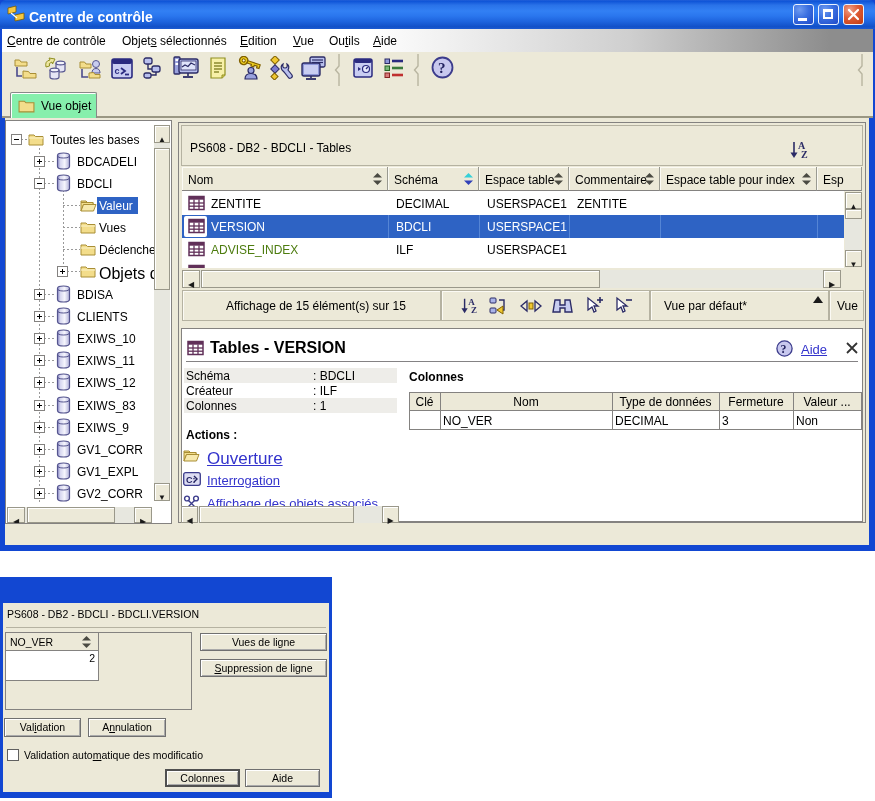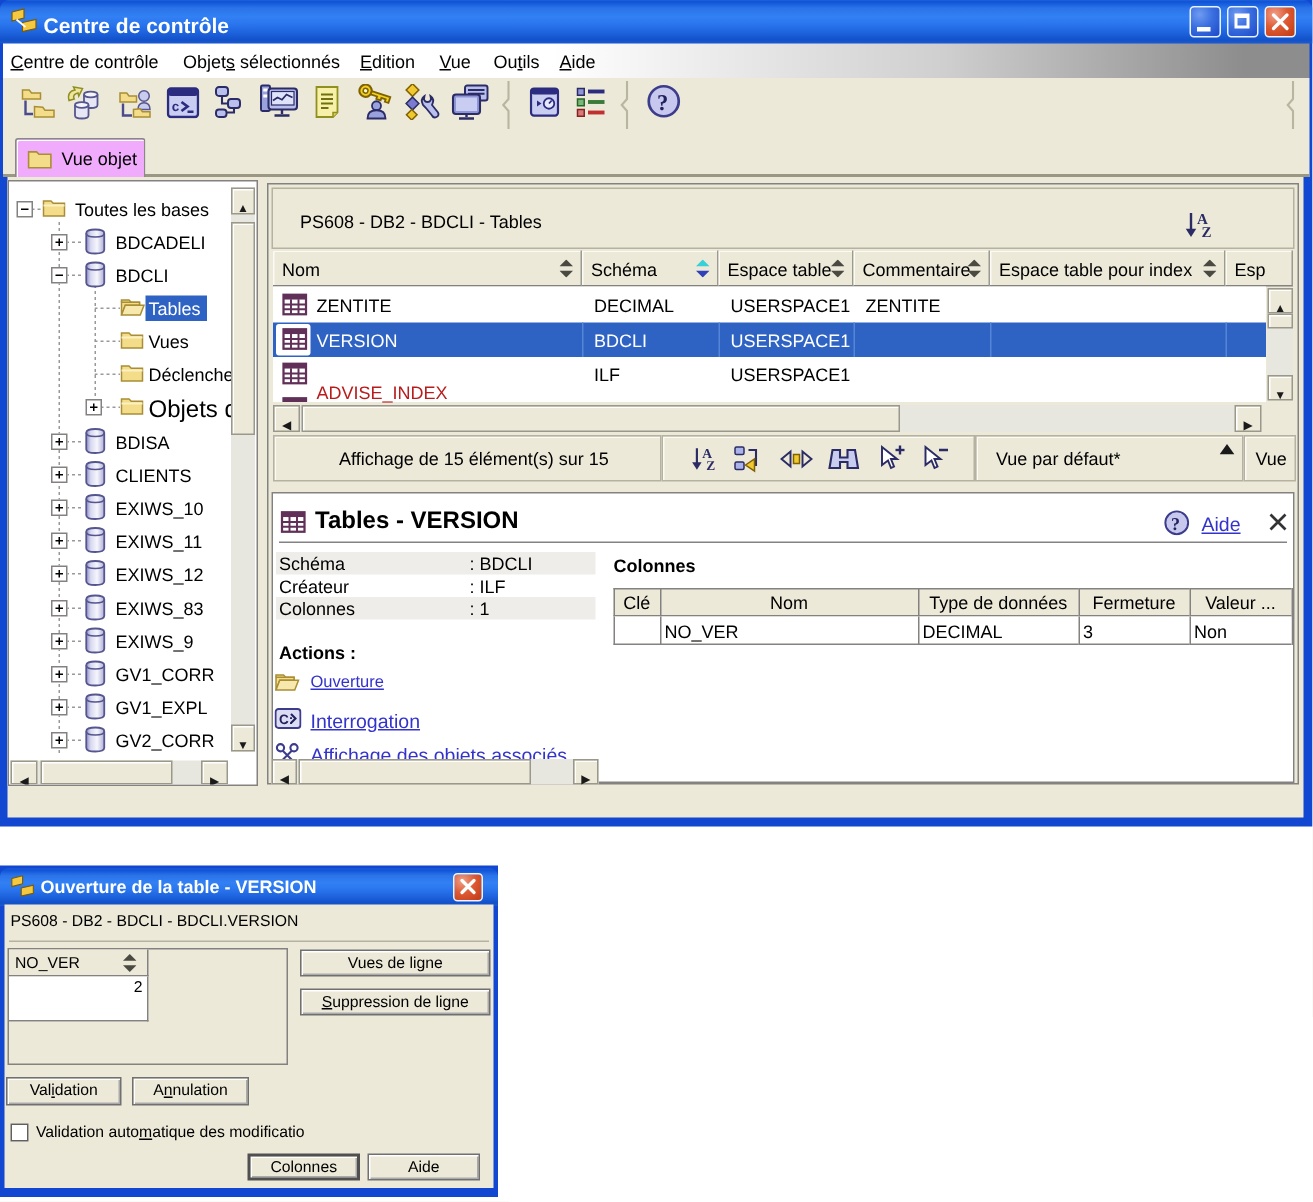--- a/index.html
+++ b/index.html
@@ -156,21 +156,21 @@
       </svg>
 <div class="abs" style="left:429px;top:4px;"><svg width="23" height="23" viewBox="0 0 23 23">
           <circle cx="11.5" cy="11.5" r="10" fill="#c8c8ee" stroke="#3c3c8c" stroke-width="1.8"></circle>
           <text x="7" y="17" font-size="15" font-weight="bold" fill="#21215e" font-family="Liberation Serif">?</text>
         </svg></div>
 <svg class="abs" style="left:855px;top:2px;" width="10" height="32" viewBox="0 0 10 32">
         <path d="M5 0 L5 12 L1.5 16 L5 20 L5 32" fill="none" stroke="#b8b5a0" stroke-width="1.4"></path>
       </svg>
   </div>
   <div class="abs" style="left:2px;top:88px;width:871px;height:30px;background:#ece9d8;border-bottom:2px solid #9a9783;">
-    <div class="abs" style="left:8px;top:4px;width:87px;height:26px;background:#f0abfc;border:1px solid #888;border-bottom:none;border-radius:2px 2px 0 0;box-shadow:inset 1px 1px 0 #fff;">
+    <div class="abs" style="left:8px;top:4px;width:87px;height:26px;background:#86efac;border:1px solid #888;border-bottom:none;border-radius:2px 2px 0 0;box-shadow:inset 1px 1px 0 #fff;">
       <svg class="abs" style="left:7px;top:6px;" width="17" height="14" viewBox="0 0 16 13">
           <path d="M1 3.5 L1 2 L6 2 L7.5 3.5 L15 3.5 L15 12 L1 12 Z" fill="#f3dd8b" stroke="#a98e35" stroke-width="1"></path>
         </svg>
       <span class="abs" style="left:30px;top:6px;font-size:12px;">Vue objet</span>
     </div>
   </div>
   <div class="abs win" style="left:5px;top:118px;width:864px;height:427px;"></div>
   <div class="abs" style="left:5px;top:120px;width:167px;height:404px;background:#fff;border:1px solid #848280;overflow:hidden;">
 <div class="abs dot-v" style="left:33px;top:27px;height:356px;"></div>
 <div class="abs dot-v" style="left:57px;top:69px;height:81px;"></div>
@@ -220,21 +220,21 @@
           <path d="M1.5 3.5 Q1.5 6 7.5 6 Q13.5 6 13.5 3.5" fill="none" stroke="#55558f" stroke-width="1"></path>
         </svg></div>
 <span class="abs" style="left:71px;top:56px;font-size:12px;white-space:nowrap;">BDCLI</span>
 <div class="abs dot-h" style="left:57px;top:84px;width:17px;"></div>
 <div class="abs" style="left:74px;top:77px;"><svg width="17" height="13" viewBox="0 0 17 13">
           <path d="M1 3.5 L1 2 L6 2 L7.5 3.5 L13 3.5 L13 5.5" fill="#f3dd8b" stroke="#a98e35" stroke-width="1"></path>
           <path d="M1 12 L1 3.5 L13 3.5 L13 5.5 L3.5 5.5 Z" fill="#f3dd8b" stroke="#a98e35" stroke-width="1"></path>
           <path d="M3.5 5.5 L16 5.5 L13.5 12 L1 12 Z" fill="#f7e9ae" stroke="#a98e35" stroke-width="1"></path>
         </svg></div>
 <div class="abs" style="left:91px;top:76px;width:41px;height:17px;background:#2e63c4;"></div>
-<span class="abs" style="left:93px;top:78px;font-size:12px;color:#fff;white-space:nowrap;">Tables</span>
+<span class="abs" style="left:93px;top:78px;font-size:12px;color:#fff;white-space:nowrap;">Valeur</span>
 <div class="abs dot-h" style="left:57px;top:106px;width:17px;"></div>
 <div class="abs" style="left:74px;top:99px;"><svg width="16" height="13" viewBox="0 0 16 13">
           <path d="M1 3.5 L1 2 L6 2 L7.5 3.5 L15 3.5 L15 12 L1 12 Z" fill="#f3dd8b" stroke="#a98e35" stroke-width="1"></path>
           <path d="M1 5 L15 5" stroke="#fbf0c0" stroke-width="1.2"></path>
         </svg></div>
 <span class="abs" style="left:93px;top:100px;font-size:12px;white-space:nowrap;">Vues</span>
 <div class="abs dot-h" style="left:57px;top:128px;width:17px;"></div>
 <div class="abs" style="left:74px;top:121px;"><svg width="16" height="13" viewBox="0 0 16 13">
           <path d="M1 3.5 L1 2 L6 2 L7.5 3.5 L15 3.5 L15 12 L1 12 Z" fill="#f3dd8b" stroke="#a98e35" stroke-width="1"></path>
           <path d="M1 5 L15 5" stroke="#fbf0c0" stroke-width="1.2"></path>
@@ -434,21 +434,21 @@
       <div class="abs sbtn" style="left:148px;top:4px;width:16px;height:18px;"><span class="arr">▲</span></div>
       <div class="abs sbtn" style="left:148px;top:362px;width:16px;height:18px;"><span class="arr">▼</span></div>
       <div class="abs sbthumb" style="left:148px;top:27px;width:16px;height:142px;"></div>
 <div class="abs sbtrack" style="left:1px;top:386px;width:145px;height:16px;"></div>
       <div class="abs sbtn" style="left:1px;top:386px;width:18px;height:16px;"><span class="arr">◀</span></div>
       <div class="abs sbtn" style="left:128px;top:386px;width:18px;height:16px;"><span class="arr">▶</span></div>
       <div class="abs sbthumb" style="left:21px;top:386px;width:88px;height:16px;"></div>
   </div>
   <div class="abs" style="left:178px;top:122px;width:688px;height:401px;background:#ece9d8;border:1px solid #848280;">
 <div class="abs" style="left:2px;top:2px;width:682px;height:41px;background:#ece9d8;border:1px solid #b5b2a1;"></div>
-<span class="abs" style="left:21px;top:18px;font-size:12px;">PS608 - DB2 - BDCLI - Tables</span>
+<span class="abs" style="left:11px;top:18px;font-size:12px;">PS608 - DB2 - BDCLI - Tables</span>
 <svg class="abs" style="left:611px;top:17px" width="20" height="19" viewBox="0 0 20 19">
  <line x1="4" y1="2" x2="4" y2="14" stroke="#2b2b66" stroke-width="1.6"></line>
  <polygon points="4,18 0.5,12.5 7.5,12.5" fill="#2b2b66"></polygon>
  <text x="8" y="9" font-size="10" font-weight="bold" fill="#2b2b66" font-family="Liberation Serif">A</text>
  <text x="11" y="18" font-size="10" font-weight="bold" fill="#2b2b66" font-family="Liberation Serif">Z</text>
 </svg>
 <div class="abs colhdr" style="left:3px;top:44px;width:206px;height:24px;"></div>
 <span class="abs" style="left:9px;top:50px;font-size:12px;white-space:nowrap;">Nom</span>
 <svg class="abs" style="left:194px;top:50px" width="9" height="12" viewBox="0 0 9 12">
         <polygon points="4.5,0 9,4.5 0,4.5" fill="#4a4a42"></polygon>
@@ -512,21 +512,21 @@
 <span class="abs" style="left:217px;top:97px;font-size:12px;color:#fff;">BDCLI</span>
 <span class="abs" style="left:308px;top:97px;font-size:12px;color:#fff;">USERSPACE1</span>
 <svg class="abs" style="left:8px;top:118px" width="19" height="16" viewBox="0 0 19 16">
         <rect x="2" y="1.5" width="15" height="13" fill="#fff" stroke="#613059" stroke-width="1.5"></rect>
         <rect x="2" y="1.5" width="15" height="3.2" fill="#613059"></rect>
         <line x1="2" y1="8" x2="17" y2="8" stroke="#613059" stroke-width="1.3"></line>
         <line x1="2" y1="11.2" x2="17" y2="11.2" stroke="#613059" stroke-width="1.3"></line>
         <line x1="7" y1="4.5" x2="7" y2="14.5" stroke="#613059" stroke-width="1.3"></line>
         <line x1="12" y1="4.5" x2="12" y2="14.5" stroke="#613059" stroke-width="1.3"></line>
       </svg>
-<span class="abs" style="left:32px;top:132px;font-size:12px;color:#b91c1c;text-align:center;">ADVISE_INDEX</span>
+<span class="abs" style="left:32px;top:120px;font-size:12px;color:#4d7c0f;text-align:center;">ADVISE_INDEX</span>
 <span class="abs" style="left:217px;top:120px;font-size:12px;color:#000;">ILF</span>
 <span class="abs" style="left:308px;top:120px;font-size:12px;color:#000;">USERSPACE1</span>
 <div class="abs" style="left:3px;top:138px;width:662px;height:7px;overflow:hidden;">
         <svg class="abs" style="left:5px;top:3px" width="19" height="16" viewBox="0 0 19 16">
           <rect x="2" y="1.5" width="15" height="13" fill="#fff" stroke="#613059" stroke-width="1.5"></rect>
           <rect x="2" y="1.5" width="15" height="3.2" fill="#613059"></rect>
           <line x1="2" y1="8" x2="17" y2="8" stroke="#613059" stroke-width="1.3"></line>
           <line x1="2" y1="11.2" x2="17" y2="11.2" stroke="#613059" stroke-width="1.3"></line>
           <line x1="7" y1="4.5" x2="7" y2="14.5" stroke="#613059" stroke-width="1.3"></line>
           <line x1="12" y1="4.5" x2="12" y2="14.5" stroke="#613059" stroke-width="1.3"></line>
@@ -627,53 +627,41 @@
 <div class="abs" style="left:540px;top:288px;width:74px;height:19px;background:#fff;border:1px solid #848280;border-right:none;border-top:none;"></div>
 <span class="abs" style="left:543px;top:291px;font-size:12px;">3</span>
 <div class="abs" style="left:614px;top:288px;width:68px;height:19px;background:#fff;border:1px solid #848280;border-right:none;border-top:none;"></div>
 <span class="abs" style="left:617px;top:291px;font-size:12px;">Non</span>
 <span class="abs b" style="left:7px;top:305px;font-size:12px;">Actions :</span>
 <div class="abs" style="left:4px;top:325px;"><svg width="17" height="13" viewBox="0 0 17 13">
           <path d="M1 3.5 L1 2 L6 2 L7.5 3.5 L13 3.5 L13 5.5" fill="#f3dd8b" stroke="#a98e35" stroke-width="1"></path>
           <path d="M1 12 L1 3.5 L13 3.5 L13 5.5 L3.5 5.5 Z" fill="#f3dd8b" stroke="#a98e35" stroke-width="1"></path>
           <path d="M3.5 5.5 L16 5.5 L13.5 12 L1 12 Z" fill="#f7e9ae" stroke="#a98e35" stroke-width="1"></path>
         </svg></div>
-<a class="abs lnk" style="left:28px;top:326px;font-size:11px;">Ouverture</a>
+<a class="abs lnk" style="left:28px;top:326px;font-size:17px;">Ouverture</a>
 <svg class="abs" style="left:4px;top:349px" width="18" height="14" viewBox="0 0 18 14">
         <rect x="0.7" y="0.7" width="16.6" height="12.6" rx="2" fill="#dcdcf2" stroke="#3c3c8c" stroke-width="1.3"></rect>
         <text x="3" y="10.5" font-size="9" font-weight="bold" fill="#21215e">C:</text>
         <path d="M11 4 L14 7 L11 10" fill="none" stroke="#21215e" stroke-width="1.4"></path>
       </svg>
 <a class="abs lnk" style="left:28px;top:350px;font-size:13px;">Interrogation</a>
 <svg class="abs" style="left:4px;top:372px" width="18" height="14" viewBox="0 0 18 14">
         <circle cx="4" cy="3.5" r="2.4" fill="none" stroke="#3c3c8c" stroke-width="1.4"></circle>
         <circle cx="13" cy="3.5" r="2.4" fill="none" stroke="#3c3c8c" stroke-width="1.4"></circle>
         <path d="M5.5 5.5 L12 12 M11.5 5.5 L5 12" stroke="#3c3c8c" stroke-width="1.4"></path>
       </svg>
 <a class="abs lnk" style="left:28px;top:373px;font-size:13px;">Affichage des objets associés</a>
 <div class="abs sbtrack" style="left:2px;top:383px;width:218px;height:17px;"></div>
 <div class="abs sbtn" style="left:2px;top:383px;width:17px;height:17px;"><span class="arr">◀</span></div>
 <div class="abs sbthumb" style="left:20px;top:383px;width:155px;height:17px;"></div>
 <div class="abs sbtn" style="left:203px;top:383px;width:17px;height:17px;"><span class="arr">▶</span></div>
   </div>
 </div>
 
 <div class="abs" style="left:0;top:577px;width:332px;height:221px;background:#1247d2;">
-  <div class="abs titlebar" style="left:0;top:2px;width:332px;height:25px;border-radius:5px 5px 0 0;font-size:12px;">
-    <span class="abs" style="left:27px;top:5px;">Ouverture de la table - VERSION</span>
-    <svg class="abs" style="left:7px;top:4px;" width="17" height="17" viewBox="0 0 19 19">
-      <polygon points="1,3 9,1 9,7 1,9" fill="#f5c842" stroke="#7a5a00" stroke-width="0.8"></polygon>
-      <polygon points="8,10 17,8 17,14 8,16" fill="#f5c842" stroke="#7a5a00" stroke-width="0.8"></polygon>
-    </svg>
-    <div class="xpbtn btn-red" style="left:302px;top:3px;width:20px;height:19px;">
-      <svg width="18" height="17">
-          <path d="M5 4 L13 12 M13 4 L5 12" stroke="#fff" stroke-width="2.2" stroke-linecap="round"></path>
-        </svg>
-    </div>
-  </div>
   <div class="abs win" style="left:3px;top:26px;width:326px;height:189px;">
 <span class="abs" style="left:4px;top:5px;font-size:10.5px;">PS608 - DB2 - BDCLI - BDCLI.VERSION</span>
 <div class="abs" style="left:3px;top:24px;width:320px;height:1px;background:#b5b2a1;"></div>
 <div class="abs" style="left:2px;top:29px;width:187px;height:78px;background:#ece9d8;border:1px solid #848280;"></div>
 <div class="abs" style="left:3px;top:30px;width:93px;height:18px;background:#ece9d8;border-right:1px solid #848280;border-bottom:1px solid #848280;"></div>
 <div class="abs" style="left:3px;top:48px;width:93px;height:15px;background:#fff;border-right:1px solid #848280;"></div>
 <div class="abs" style="left:3px;top:63px;width:93px;height:15px;background:#fff;border-right:1px solid #848280;border-bottom:1px solid #848280;"></div>
 <span class="abs" style="left:7px;top:33px;font-size:10.5px;">NO_VER</span>
 <svg class="abs" style="left:79px;top:33px" width="9" height="12" viewBox="0 0 9 12">
         <polygon points="4.5,0 9,4.5 0,4.5" fill="#4a4a42"></polygon>

